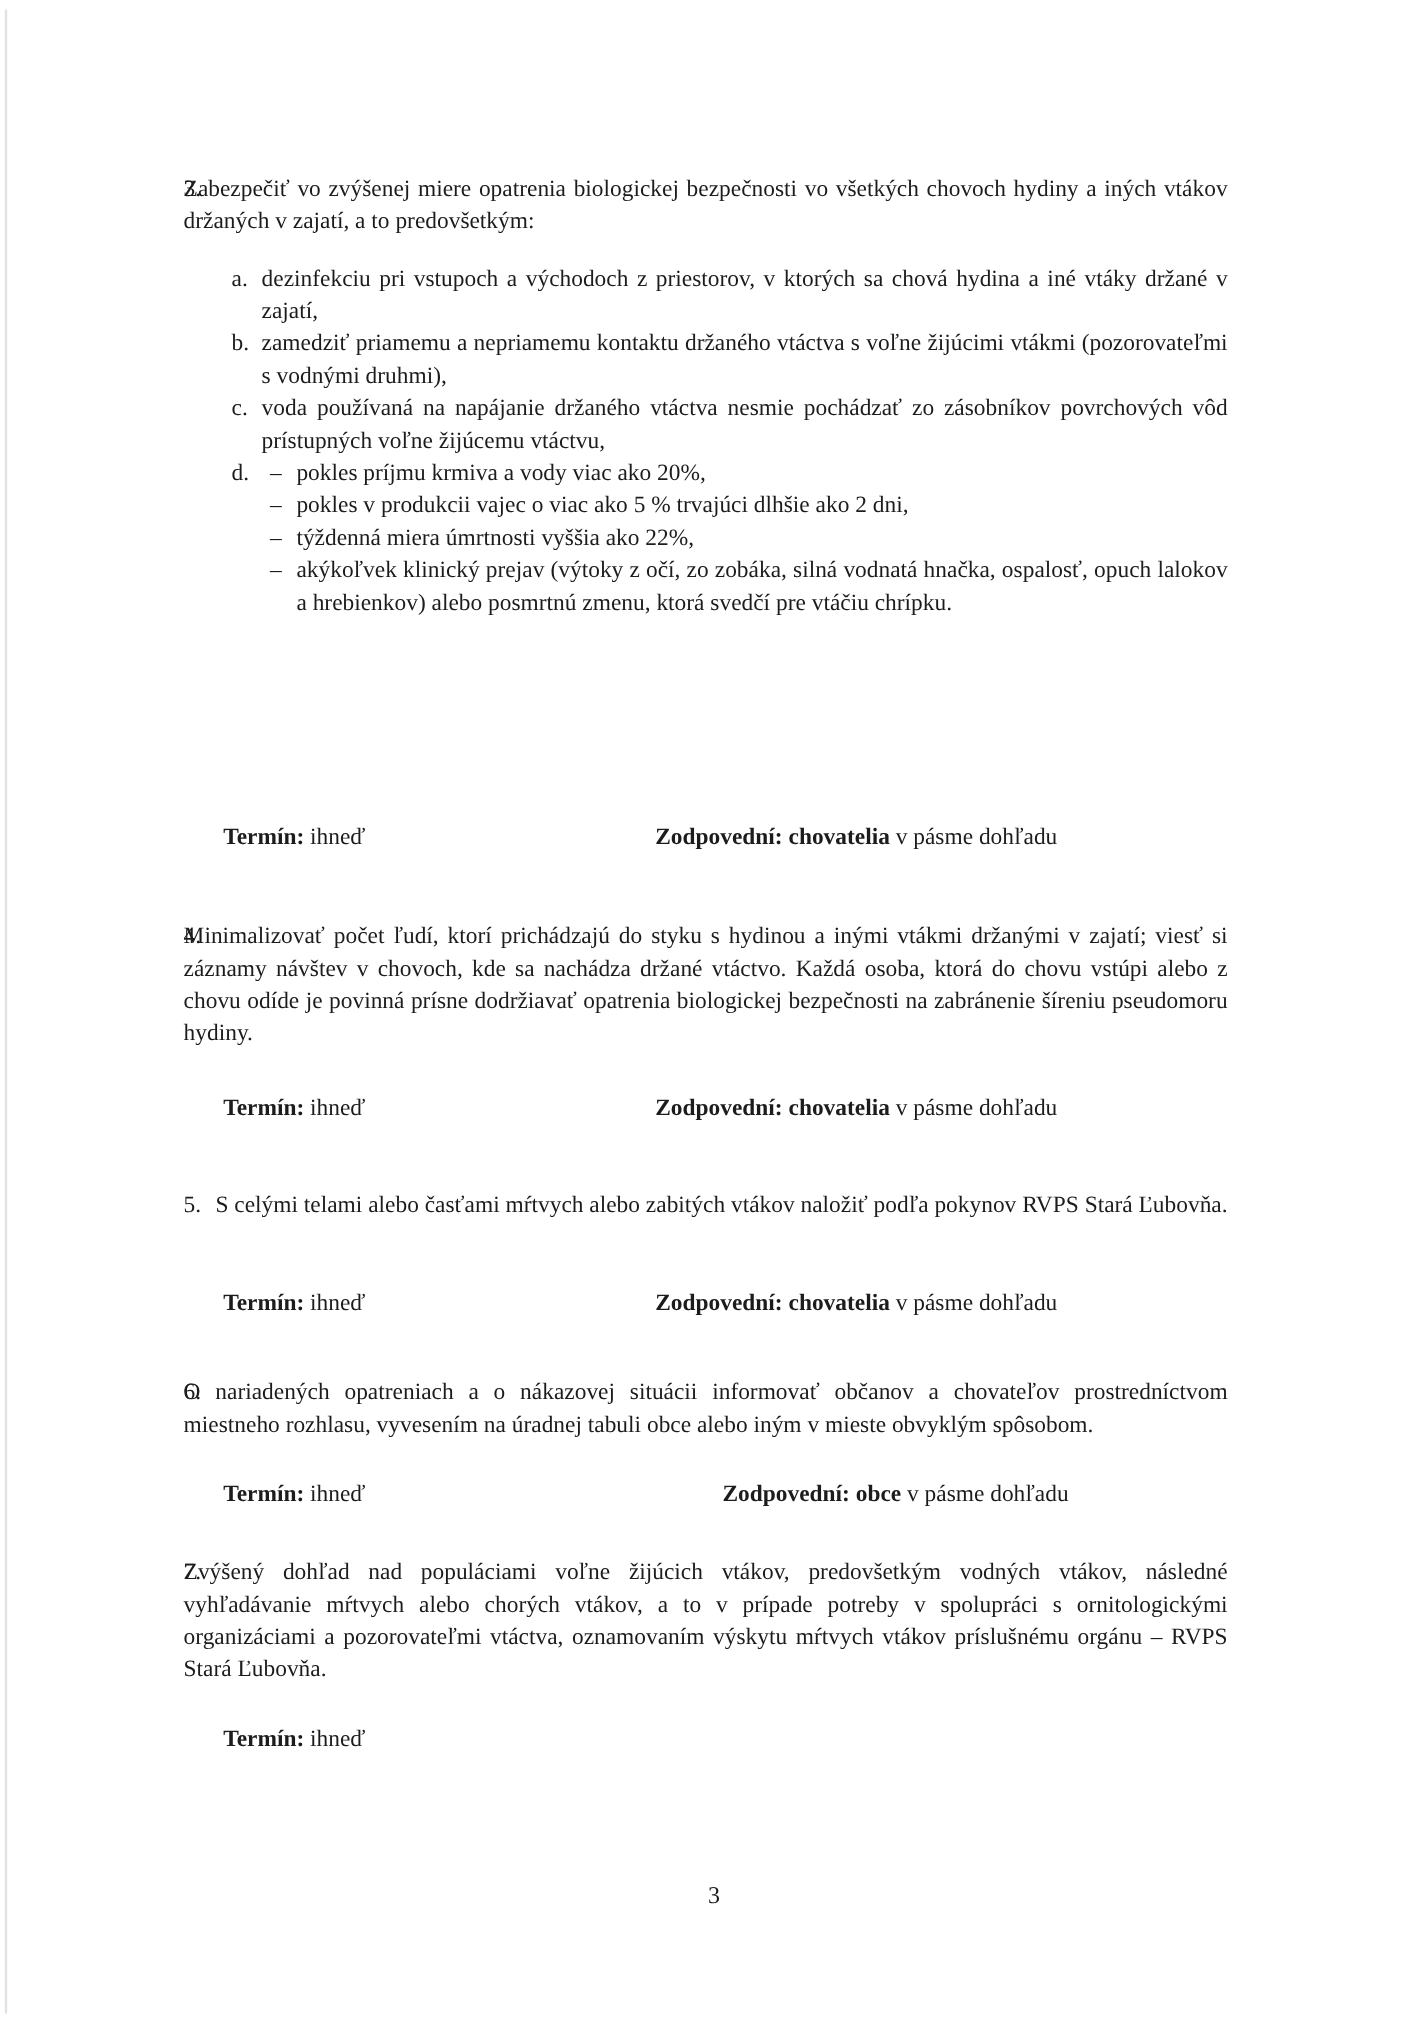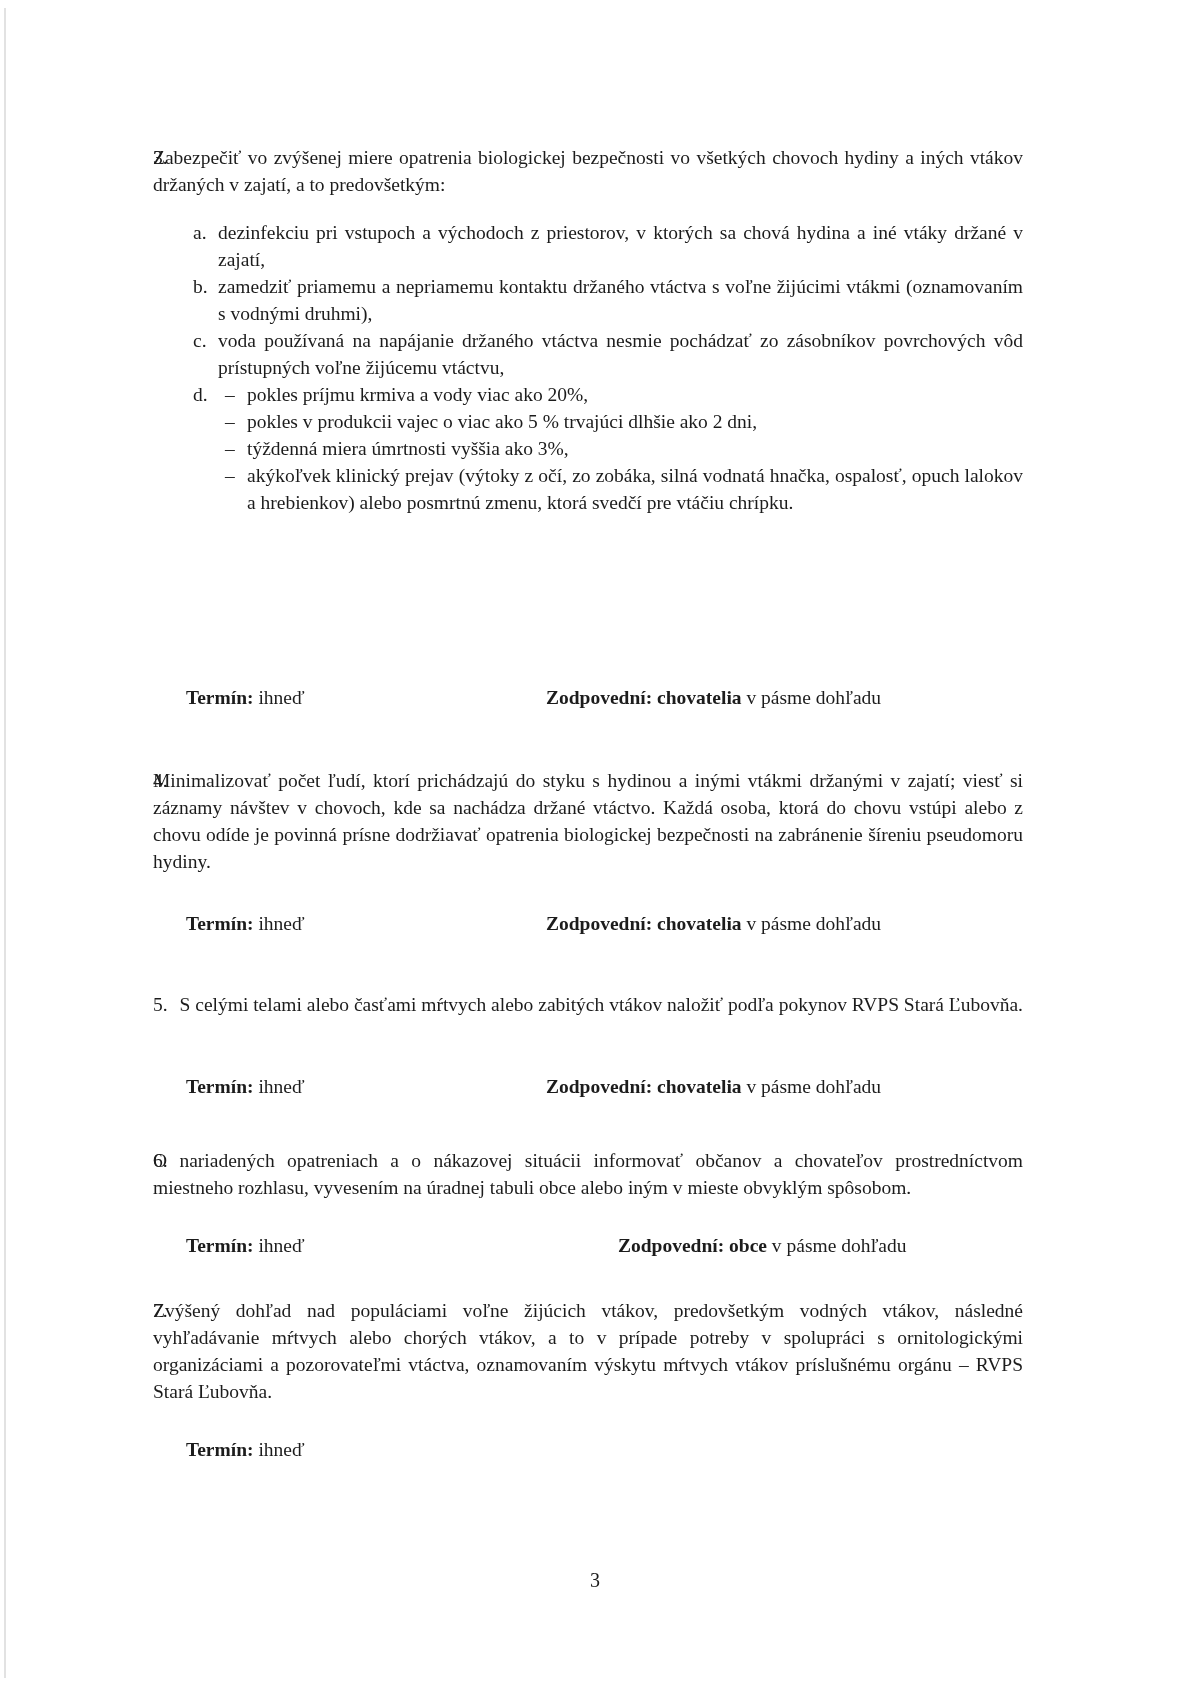--- a/index.html
+++ b/index.html
@@ -119,40 +119,40 @@
     <div class="text">Zabezpečiť vo zvýšenej miere opatrenia biologickej bezpečnosti vo všetkých chovoch hydiny a iných vtákov držaných v zajatí, a to predovšetkým:</div>
   </div>
 
   <div class="sublist" style="top:219px;">
     <div class="sub">
       <span class="letter">a.</span>
       <div class="sub-text">dezinfekciu pri vstupoch a východoch z priestorov, v ktorých sa chová hydina a iné vtáky držané v zajatí,</div>
     </div>
     <div class="sub">
       <span class="letter">b.</span>
-      <div class="sub-text">zamedziť priamemu a nepriamemu kontaktu držaného vtáctva s voľne žijúcimi vtákmi (oznamovaním s vodnými druhmi),</div>
+      <div class="sub-text">zamedziť priamemu a nepriamemu kontaktu držaného vtáctva s voľne žijúcimi vtákmi (pozorovateľmi s vodnými druhmi),</div>
     </div>
     <div class="sub">
       <span class="letter">c.</span>
       <div class="sub-text">voda používaná na napájanie držaného vtáctva nesmie pochádzať zo zásobníkov povrchových vôd prístupných voľne žijúcemu vtáctvu,</div>
     </div>
     <div class="sub">
       <span class="letter">d.</span>
       <div class="dash-list">
         <div class="dash">
           <span class="dash-mark">–</span>
           <div class="dash-text">pokles príjmu krmiva a vody viac ako 20%,</div>
         </div>
         <div class="dash">
           <span class="dash-mark">–</span>
           <div class="dash-text">pokles v produkcii vajec o viac ako 5 % trvajúci dlhšie ako 2 dni,</div>
         </div>
         <div class="dash">
           <span class="dash-mark">–</span>
-          <div class="dash-text">týždenná miera úmrtnosti vyššia ako 3%,</div>
+          <div class="dash-text">týždenná miera úmrtnosti vyššia ako 22%,</div>
         </div>
         <div class="dash">
           <span class="dash-mark">–</span>
           <div class="dash-text">akýkoľvek klinický prejav (výtoky z očí, zo zobáka, silná vodnatá hnačka, ospalosť, opuch lalokov a hrebienkov) alebo posmrtnú zmenu, ktorá svedčí pre vtáčiu chrípku.</div>
         </div>
       </div>
     </div>
   </div>
 
   <div class="term-row" style="top:684px;">
@@ -180,21 +180,21 @@
     <span class="resp" style="left:360px;"><b>Zodpovední:</b> <b>chovatelia</b> <span>v pásme dohľadu</span></span>
   </div>
 
   <div class="item" style="top:1147px;">
     <span class="num">6.</span>
     <div class="text">O nariadených opatreniach a o nákazovej situácii informovať občanov a chovateľov prostredníctvom miestneho rozhlasu, vyvesením na úradnej tabuli obce alebo iným v mieste obvyklým spôsobom.</div>
   </div>
 
   <div class="term-row" style="top:1232px;">
     <span class="term"><b>Termín:</b> <span>ihneď</span></span>
-    <span class="resp" style="left:432px;"><b>Zodpovední:</b> <b>obce</b> <span>v pásme dohľadu</span></span>
+    <span class="resp" style="left:416px;"><b>Zodpovední:</b> <b>obce</b> <span>v pásme dohľadu</span></span>
   </div>
 
   <div class="item" style="top:1297px;">
     <span class="num">7.</span>
     <div class="text">Zvýšený dohľad nad populáciami voľne žijúcich vtákov, predovšetkým vodných vtákov, následné vyhľadávanie mŕtvych alebo chorých vtákov, a to v prípade potreby v spolupráci s ornitologickými organizáciami a pozorovateľmi vtáctva, oznamovaním výskytu mŕtvych vtákov príslušnému orgánu – RVPS Stará Ľubovňa.</div>
   </div>
 
   <div class="term-row" style="top:1436px;">
     <span class="term"><b>Termín:</b> <span>ihneď</span></span>
   </div>

